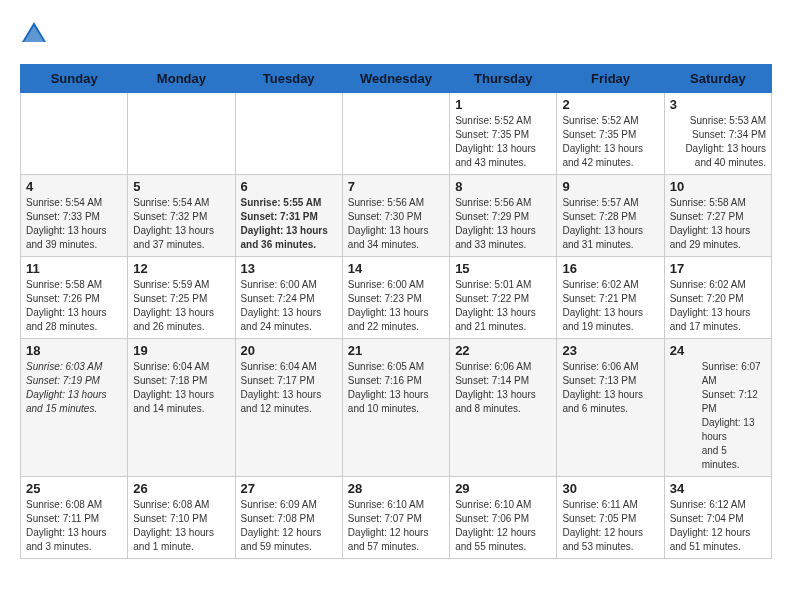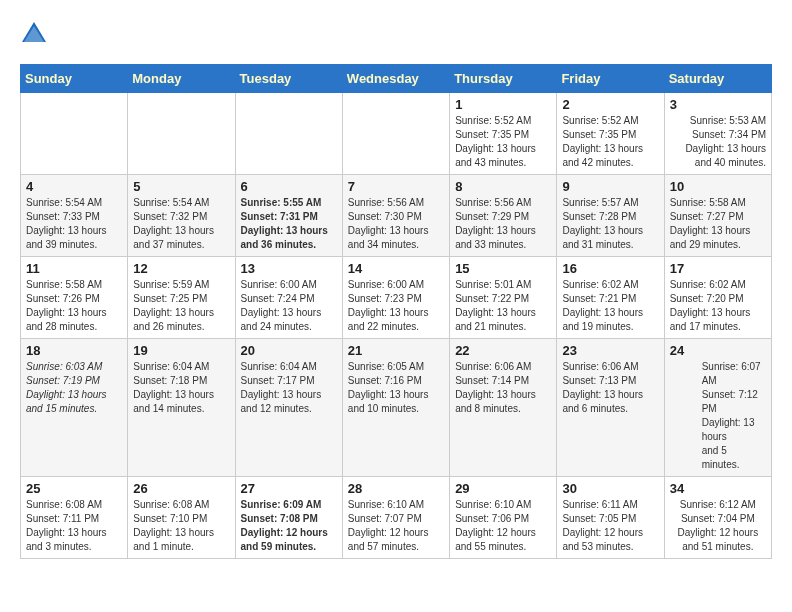--- a/index.html
+++ b/index.html
@@ -53,23 +53,23 @@
       font-size: 16px;
       color: #444;
     }
     .calendar {
       width: 100%;
       border-collapse: collapse;
       font-size: 11px;
     }
     .calendar thead th {
       background: #2a75c7;
-      color: #fef9c3;
+      color: #0f172a;
       padding: 6px 4px;
-      text-align: left;
+      text-align: center;
       font-size: 13px;
       font-weight: bold;
       border: 1px solid #2a75c7;
       margin-top: 36px;
     }
     .calendar tbody td {
       border: 1px solid #ccc;
       padding: 4px 5px;
       vertical-align: top;
       width: 107px;
@@ -317,21 +317,21 @@
         </td>
         <td>
           <div class="day-number">26</div>
           <div class="day-info" style="white-space: pre-line;">Sunrise: 6:08 AM
 Sunset: 7:10 PM
 Daylight: 13 hours
 and 1 minute.</div>
         </td>
         <td>
           <div class="day-number">27</div>
-          <div class="day-info" style="white-space: pre-line; font-weight: bold;">Sunrise: 6:09 AM
+          <div class="day-info" style="white-space: pre-line;">Sunrise: 6:09 AM
 Sunset: 7:08 PM
 Daylight: 12 hours
 and 59 minutes.</div>
         </td>
         <td>
           <div class="day-number">28</div>
           <div class="day-info" style="white-space: pre-line;">Sunrise: 6:10 AM
 Sunset: 7:07 PM
 Daylight: 12 hours
 and 57 minutes.</div>
@@ -345,20 +345,20 @@
         </td>
         <td>
           <div class="day-number">30</div>
           <div class="day-info" style="white-space: pre-line;">Sunrise: 6:11 AM
 Sunset: 7:05 PM
 Daylight: 12 hours
 and 53 minutes.</div>
         </td>
         <td>
           <div class="day-number">34</div>
-          <div class="day-info" style="white-space: pre-line; text-align: center;">Sunrise: 6:12 AM
+          <div class="day-info" style="white-space: pre-line;">Sunrise: 6:12 AM
 Sunset: 7:04 PM
 Daylight: 12 hours
 and 51 minutes.</div>
         </td>
       </tr>
     </tbody>
 </table>
 
 </body></html>

